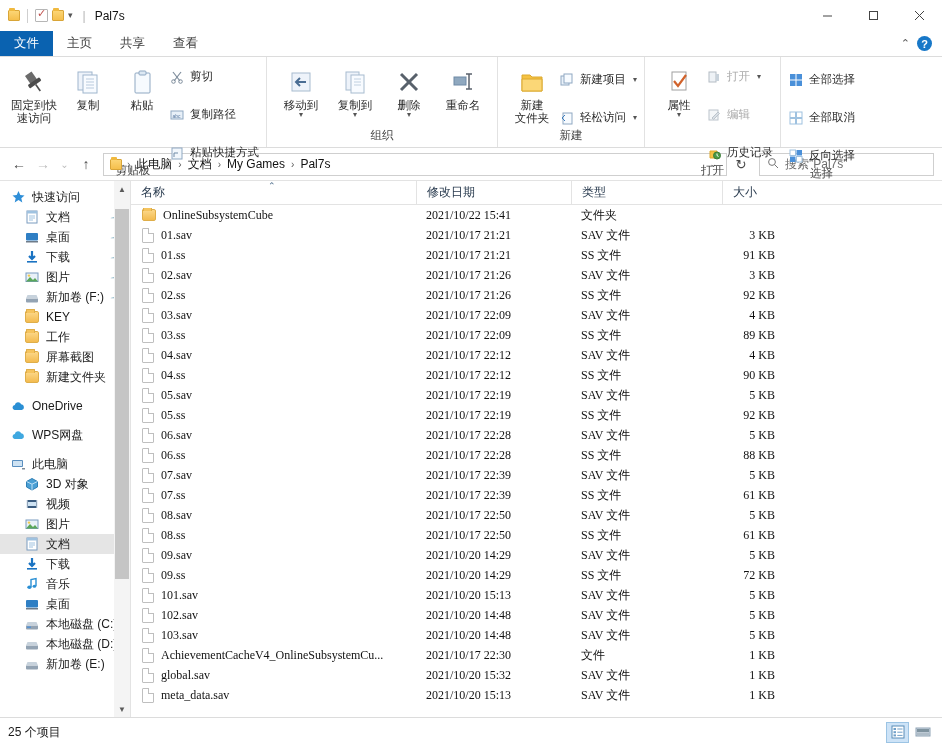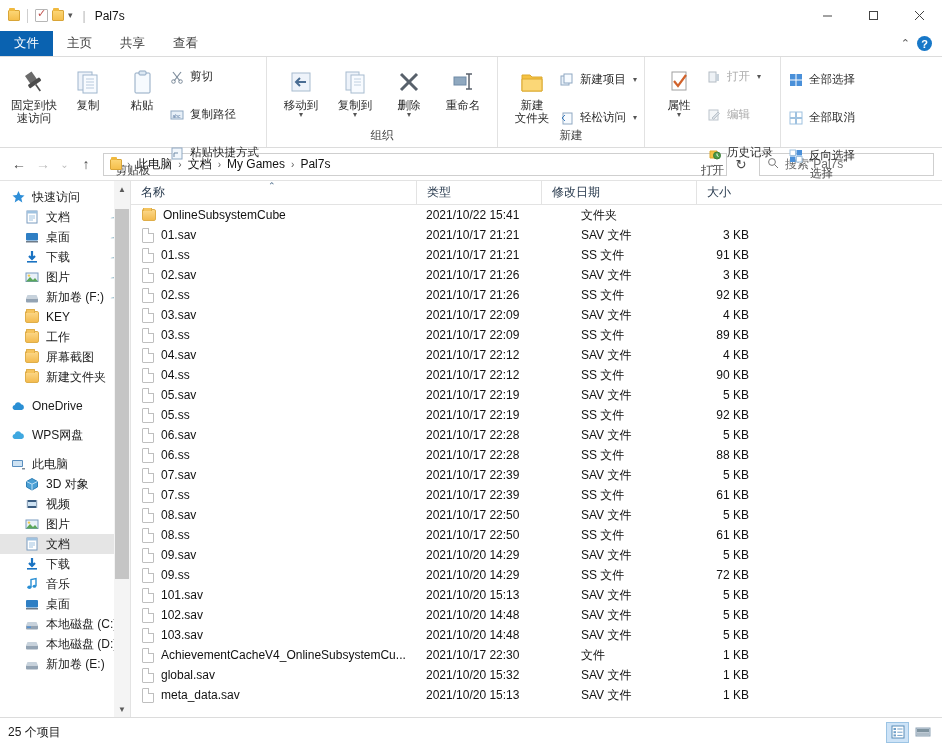--- a/index.html
+++ b/index.html
@@ -122,23 +122,23 @@
 
   
   .filelist { flex: 1; display: flex; flex-direction: column; min-width: 0; border-left: 1px solid #e3e3e3; }
   .colhead { height: 24px; display: flex; align-items: center; font-size: 12px; color: #2b3a4a; position: relative; border-bottom: 1px solid #e3e3e3; }
   .colhead .ch { height: 24px; display: flex; align-items: center; padding-left: 10px; position: relative; color: #27394d; }
   .colhead .ch + .ch { border-left: 1px solid #e3e3e3; }
   .sortcaret { position: absolute; left: 137px; top: 0px; font-size: 9px; color: #4a6b8a; }
   .c-name { width: 285px; flex: 0 0 285px; }
   .c-date { width: 155px; flex: 0 0 155px; }
   .c-type { width: 125px; flex: 0 0 125px; }
-  .c-size { width: 75px; flex: 0 0 75px; }
-
-  .rows { flex: 1; overflow: hidden; }
+  .c-size { width: 75px; flex: 0 0 75px; margin-left: 26px; }
+
+  .rows { flex: 1; overflow: hidden; font-family: Liberation Serif, serif; }
   .row { height: 20px; display: flex; align-items: center; font-size: 12px; color: #111; }
   .cell { padding-left: 10px; overflow: hidden; white-space: nowrap; text-overflow: ellipsis; }
   .cell.name { display: flex; align-items: center; gap: 7px; padding-left: 11px; }
   .cell.size { text-align: right; padding-left: 0; padding-right: 22px; }
 
   .ico-folder {
     width: 14px; height: 12px; position: relative; flex: 0 0 14px;
     background: linear-gradient(#fcd88a, #f3bb4f); border: 1px solid #dfae49; border-radius: 1px 2px 2px 2px;
   }
   .ico-folder::before {
@@ -721,22 +721,22 @@
         <div class="sb-arrow">▼</div>
       </div>
     </div>
 
     <div class="filelist">
       <div class="colhead">
         <div class="ch c-name">
           <span>名称</span>
           <span class="sortcaret">⌃</span>
         </div>
+        <div class="ch c-date">修改日期</div>
         <div class="ch c-type">类型</div>
-        <div class="ch c-date">修改日期</div>
         <div class="ch c-size">大小</div>
       </div>
 
       <div class="rows">
 
         <div class="row">
           <div class="cell name c-name">
             <span class="ico-folder"></span>
             <span>OnlineSubsystemCube</span>
           </div>

